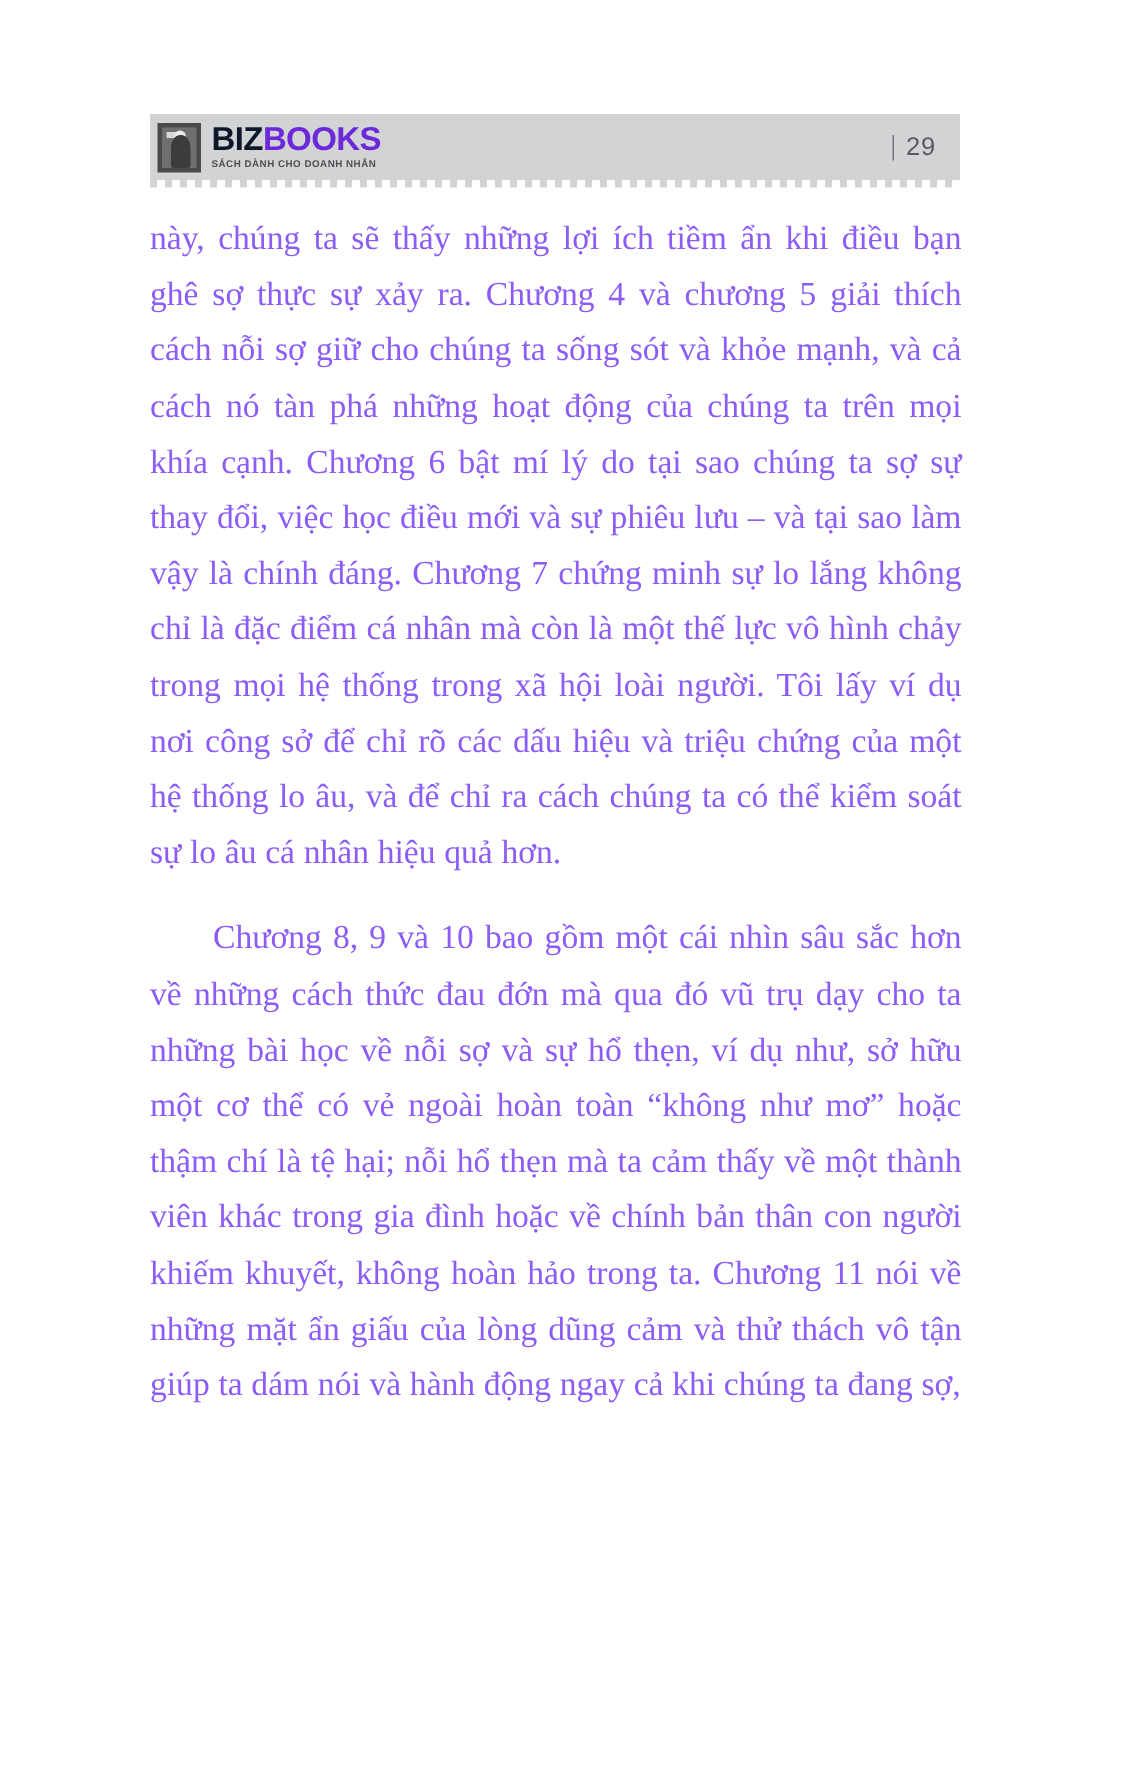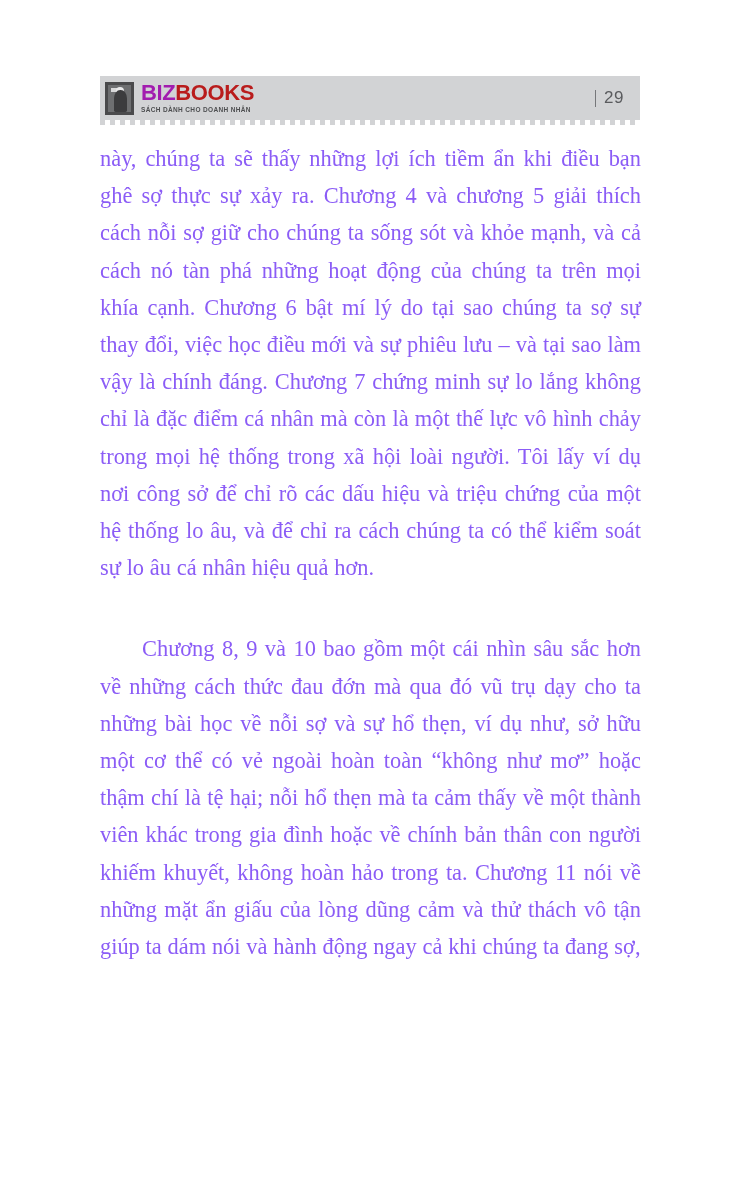--- a/index.html
+++ b/index.html
@@ -110,22 +110,22 @@
     line-height: 1;
   }
   .brand-name {
     font-family: "Liberation Sans", "DejaVu Sans", sans-serif;
     font-weight: bold;
     font-size: 22px;
     letter-spacing: -0.4px;
     color: #3f4042;
     line-height: 22px;
   }
-  .brand-name .biz { color: #a21caf; }
-  .brand-name .books { color: #b91c1c; }
+  .brand-name .biz { color: #0f172a; }
+  .brand-name .books { color: #6d28d9; }
   .brand-tag {
     font-family: "Liberation Sans", "DejaVu Sans", sans-serif;
     font-weight: bold;
     font-size: 6.5px;
     letter-spacing: 0.35px;
     color: #4d4e50;
     line-height: 9px;
     margin-top: 1px;
   }
 
@@ -162,21 +162,21 @@
     line-height: 37.2px;
     color: #8b5cf6;
     text-align: justify;
     text-justify: inter-word;
     -webkit-hyphens: none;
     hyphens: none;
     word-spacing: 0.2px;
   }
   .para.indent {
     text-indent: 42px;
-    margin-top: 44px;
+    margin-top: 20px;
   }
 </style>
 </head>
 <body>
 
 <div class="page">
 
   <div class="header-band">
 
     <div class="brand">

